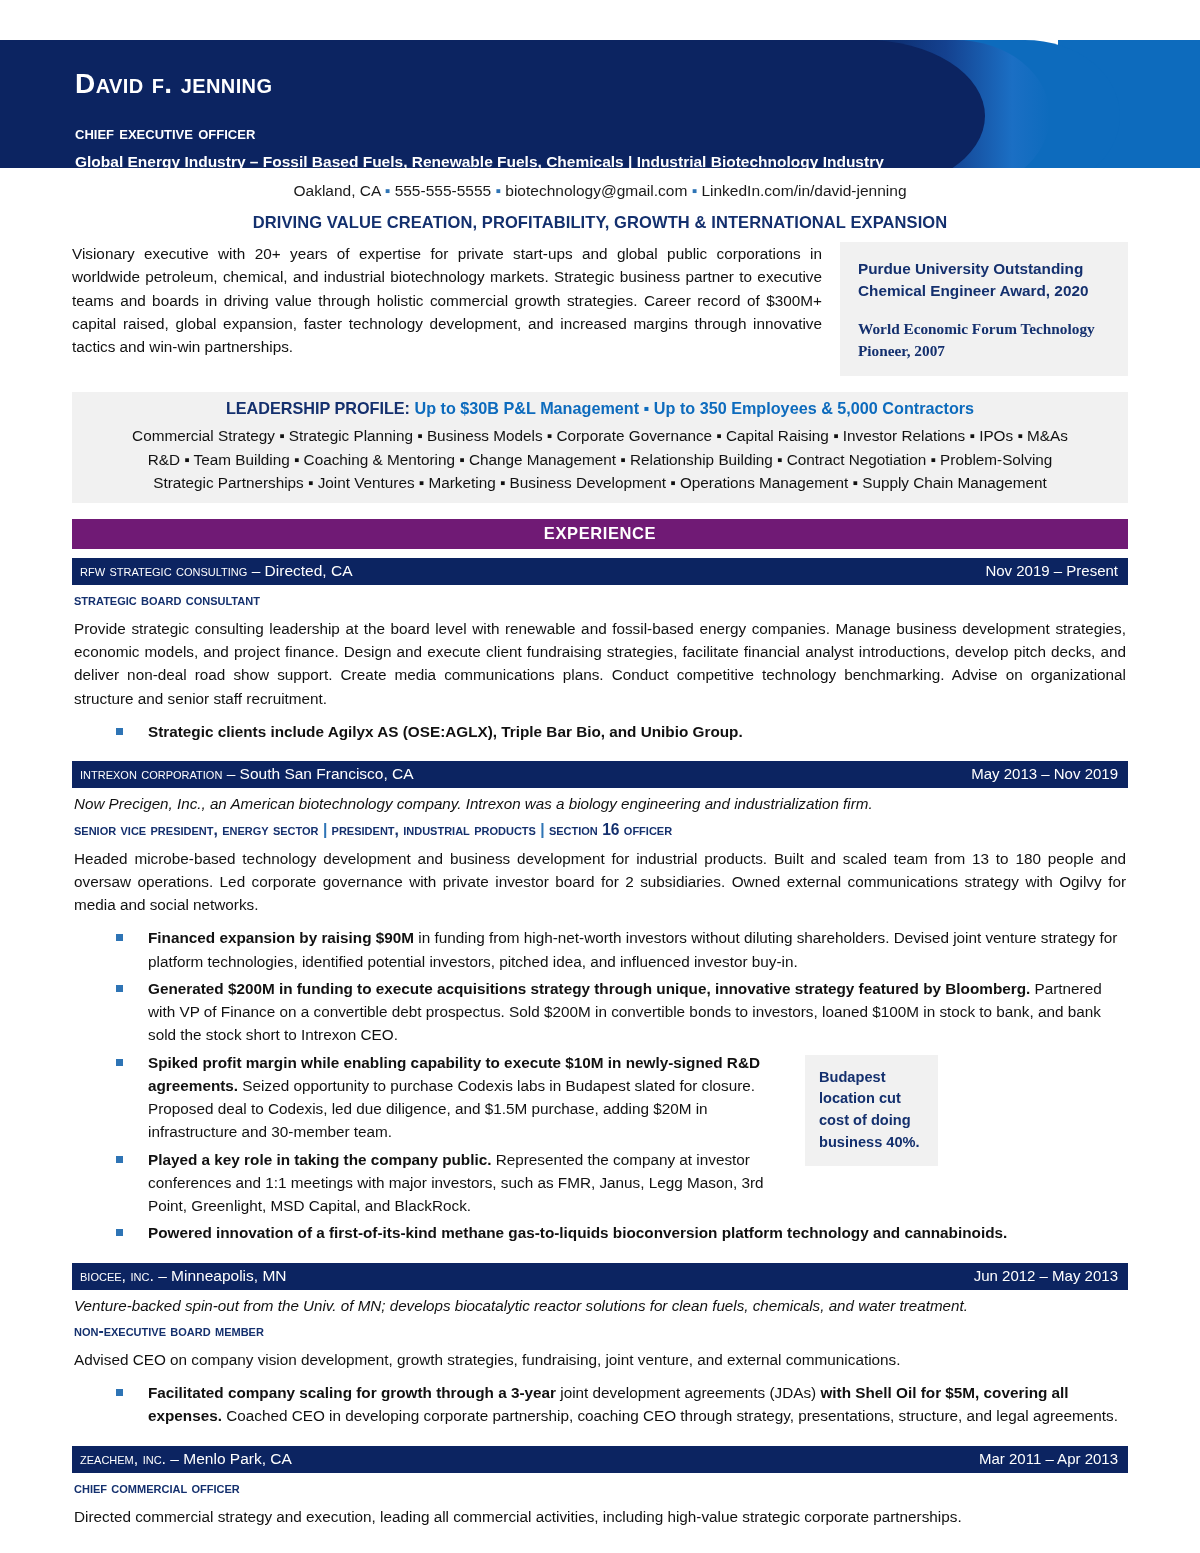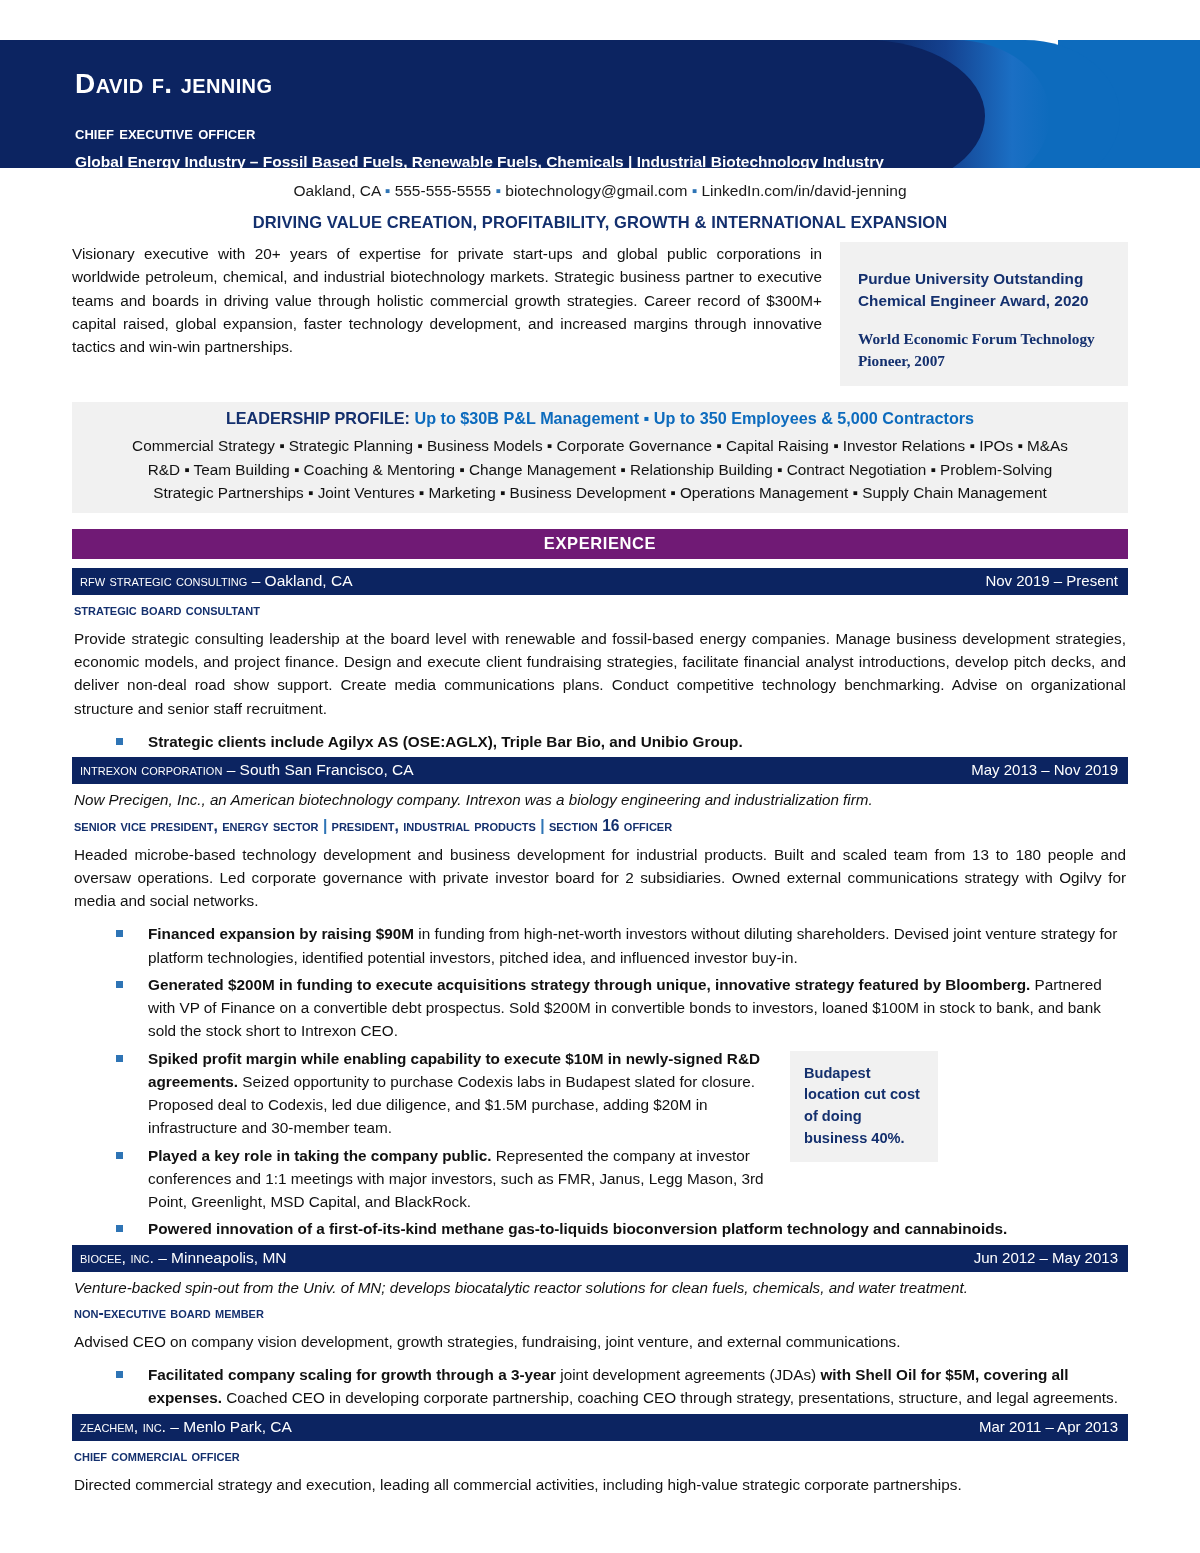--- a/index.html
+++ b/index.html
@@ -117,21 +117,21 @@
     flex: 1 1 auto;
     font-size: 15.3px;
     line-height: 1.52;
     text-align: justify;
     color: #111;
   }
   .award-box {
     flex: 0 0 288px;
     width: 288px;
     background: #f1f1f1;
-    padding: 26px 16px 14px 18px;
+    padding: 16px 16px 14px 18px;
     color: #14306e;
     font-weight: bold;
     font-size: 15.3px;
     line-height: 1.42;
   }
   .award-box .award2 { margin-top: 17px; font-family: Liberation Serif, serif; }
 
   
   .comp-block {
     margin: 16px 72px 0 72px;
@@ -168,21 +168,21 @@
 
   
   .job { margin: 0 72px; }
   .job-bar {
     display: flex;
     justify-content: space-between;
     align-items: baseline;
     background: #0c2461;
     color: #ffffff;
     padding: 4px 10px 5px 8px;
-    margin-top: 4px;
+    margin-top: 18px;
   }
   .job-bar.first { margin-top: 9px; }
   .job-company {
     font-size: 16px;
     font-variant: small-caps;
     text-transform: lowercase;
   }
   .job-company .loc { font-variant: normal; text-transform: none; font-size: 15.5px; }
   .job-dates {
     font-size: 15px;
@@ -230,21 +230,21 @@
     width: 7px;
     height: 7px;
     background: #2e74b5;
   }
   ul.bullets li b { font-weight: bold; }
 
   
   .bullets-wrap { position: relative; }
   .callout {
     float: right;
-    width: 148px;
+    width: 133px;
     background: #f1f1f1;
     color: #14306e;
     font-weight: bold;
     font-size: 14.6px;
     line-height: 1.5;
     padding: 12px 14px 12px 14px;
     margin: 4px 0 6px 16px;
   }
   .bullets-wrap ul.bullets li.narrow { padding-right: 190px; }
 
@@ -289,21 +289,21 @@
   <div class="comp-title"><span>LEADERSHIP PROFILE: </span><span class="accent">Up to $30B P&amp;L Management ▪ Up to 350 Employees &amp; 5,000 Contractors</span></div>
   <div class="comp-line">Commercial Strategy ▪ Strategic Planning ▪ Business Models ▪ Corporate Governance ▪ Capital Raising ▪ Investor Relations ▪ IPOs ▪ M&amp;As</div>
   <div class="comp-line">R&amp;D ▪ Team Building ▪ Coaching &amp; Mentoring ▪ Change Management ▪ Relationship Building ▪ Contract Negotiation ▪ Problem-Solving</div>
   <div class="comp-line">Strategic Partnerships ▪ Joint Ventures ▪ Marketing ▪ Business Development ▪ Operations Management ▪ Supply Chain Management</div>
 </div>
 
 <div class="section-bar">EXPERIENCE</div>
 
 <div class="job">
   <div class="job-bar first">
-    <div class="job-company"><span>RFW Strategic Consulting</span><span class="loc"> – Oakland, CA</span></div>
+    <div class="job-company"><span>RFW Strategic Consulting</span><span class="loc"> – Directed, CA</span></div>
     <div class="job-dates">Nov 2019 – Present</div>
   </div>
   <div class="job-role">Strategic Board Consultant</div>
   <div class="job-desc">Provide strategic consulting leadership at the board level with renewable and fossil-based energy companies. Manage business development strategies, economic models, and project finance. Design and execute client fundraising strategies, facilitate financial analyst introductions, develop pitch decks, and deliver non-deal road show support. Create media communications plans. Conduct competitive technology benchmarking. Advise on organizational structure and senior staff recruitment.</div>
   <ul class="bullets">
     <li><b>Strategic clients include Agilyx AS (OSE:AGLX), Triple Bar Bio, and Unibio Group.</b></li>
   </ul>
 </div>
 
 <div class="job">

